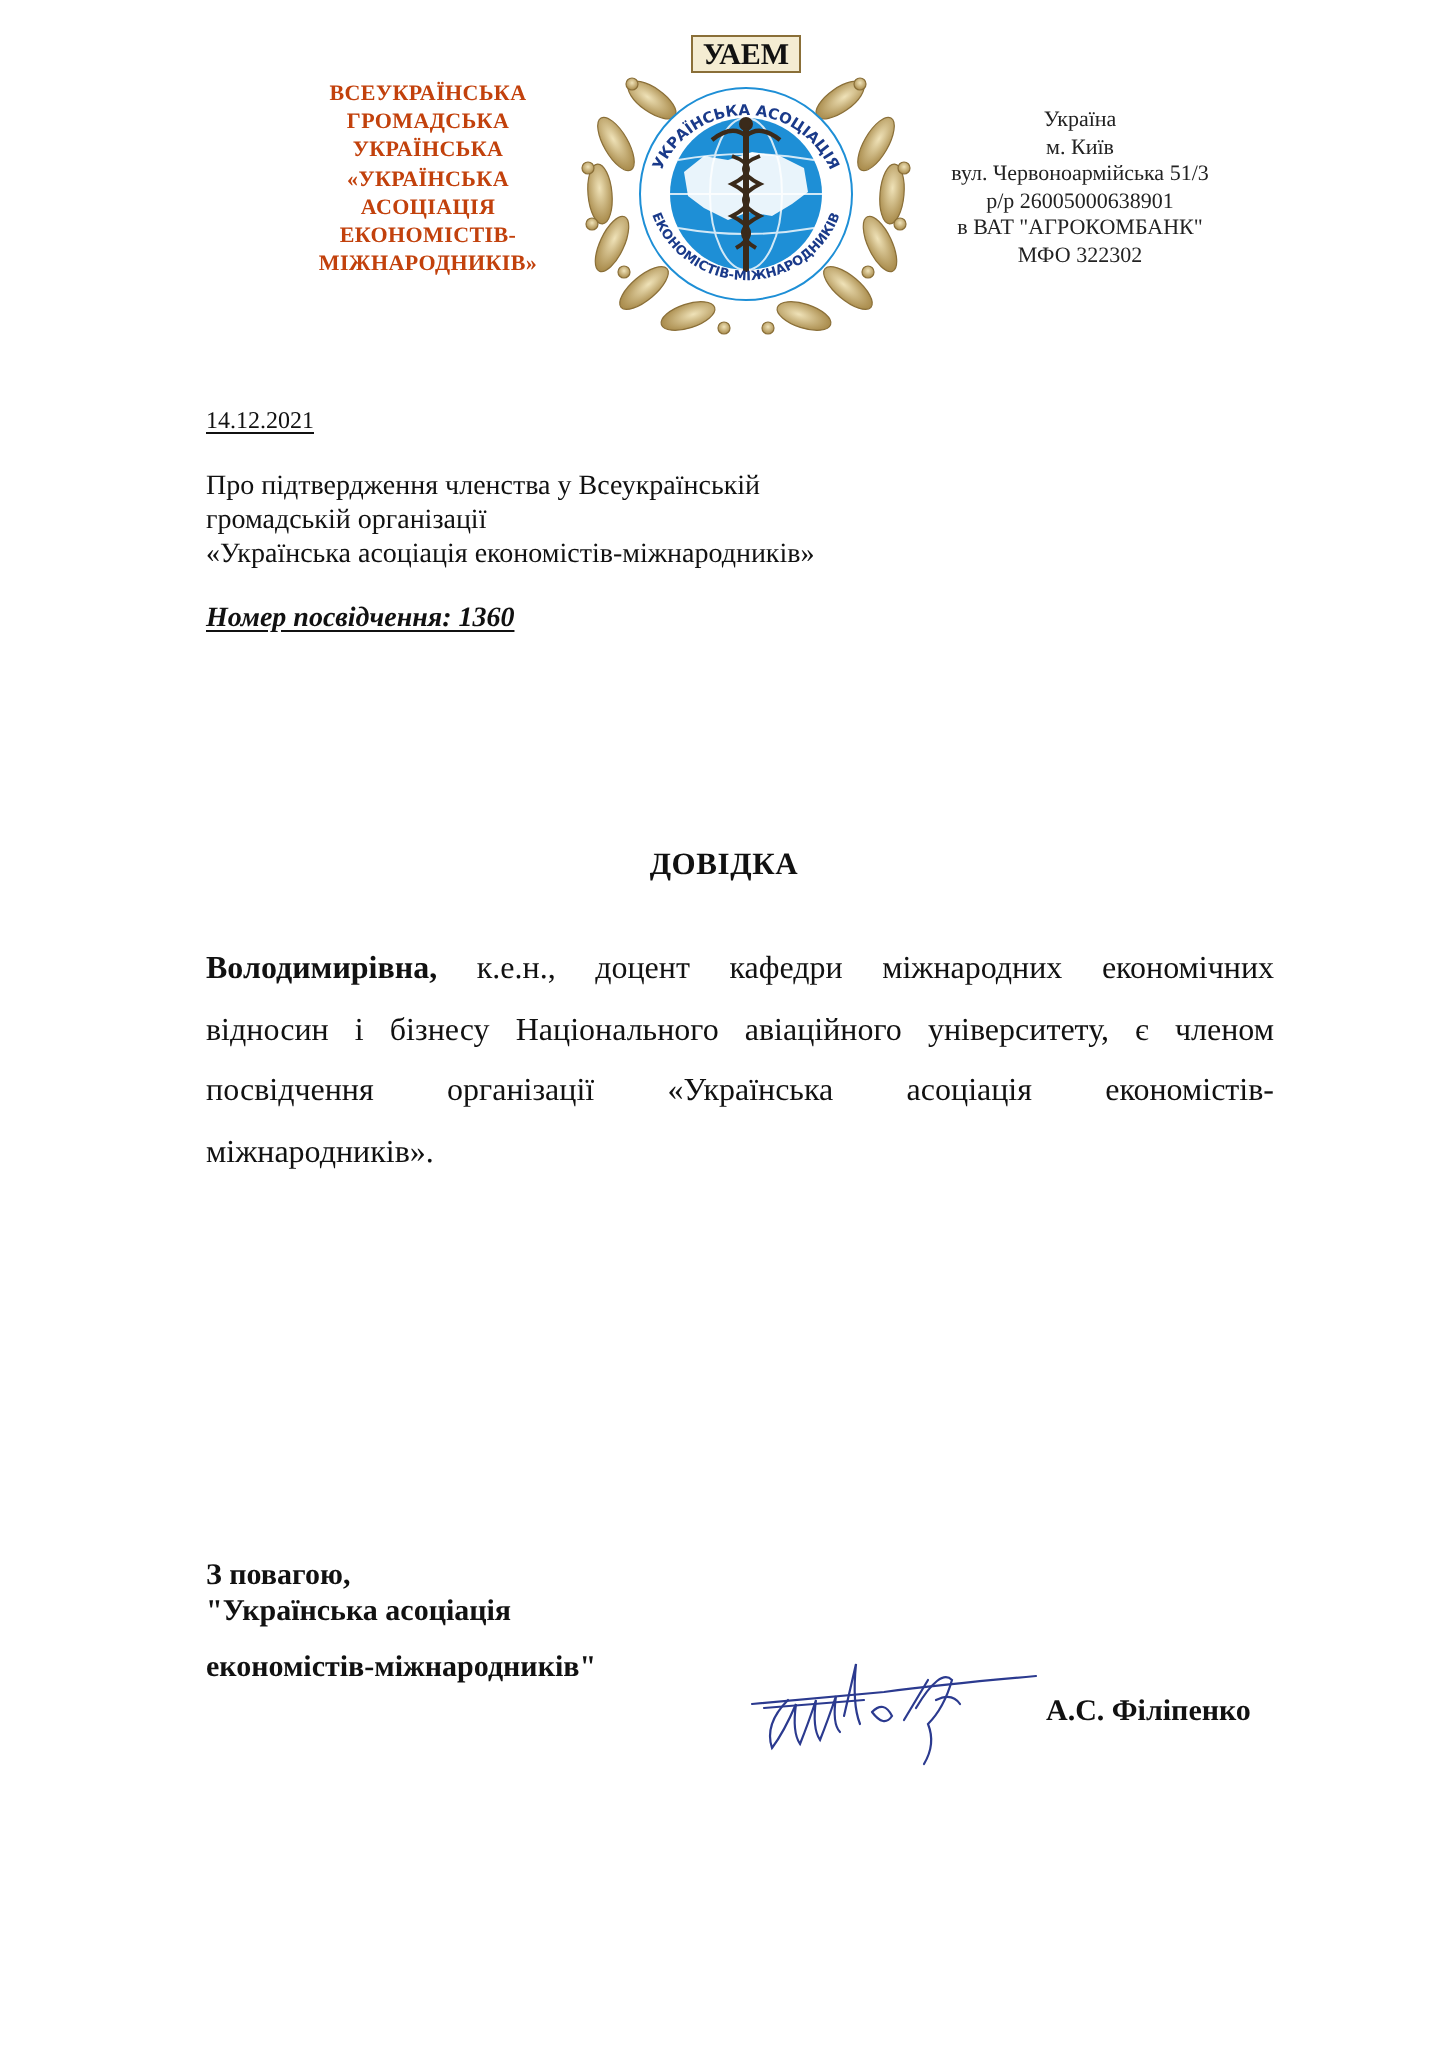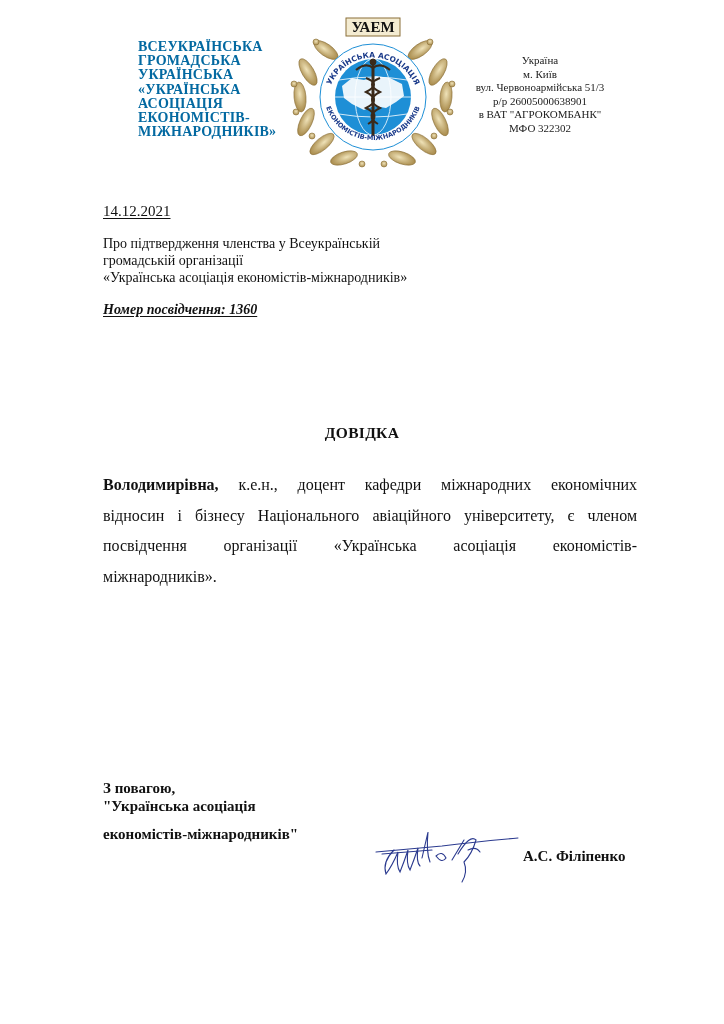--- a/index.html
+++ b/index.html
@@ -1,35 +1,35 @@
 <!DOCTYPE html>
 <html><head>
   <meta charset="utf-8">
   <style>
     * { margin: 0; padding: 0; box-sizing: border-box; }
     html, body { width: 724px; height: 1024px; background: #ffffff; overflow: hidden; }
     body { position: relative; font-family: "Liberation Serif", "DejaVu Serif", serif; color: #111; }
 
     .org-name {
       position: absolute; left: 138px; top: 40px; width: 152px;
-      text-align: left; font-weight: bold; font-size: 14px; line-height: 14.2px;
-      color: #0369a1; letter-spacing: 0.2px;
+      text-align: center; font-weight: bold; font-size: 11px; line-height: 14.2px;
+      color: #c2410c; letter-spacing: 0.2px;
     }
     .org-name span { display: block; }
 
     .logo { position: absolute; left: 286px; top: 12px; width: 174px; height: 160px; }
 
     .address {
       position: absolute; left: 455px; top: 54px; width: 170px;
       text-align: center; font-size: 11px; line-height: 13.5px; color: #222;
     }
     .address span { display: block; }
 
     .date {
-      position: absolute; left: 103px; top: 203px; font-size: 15px;
+      position: absolute; left: 103px; top: 203px; font-size: 12px;
       text-decoration: underline; text-underline-offset: 2px;
     }
     .subject {
       position: absolute; left: 103px; top: 235px; font-size: 14px; line-height: 17px;
     }
     .subject span { display: block; }
     .cert-number {
       position: absolute; left: 103px; top: 302px; font-size: 14px;
       font-weight: bold; font-style: italic; text-decoration: underline; text-underline-offset: 2px;
     }

